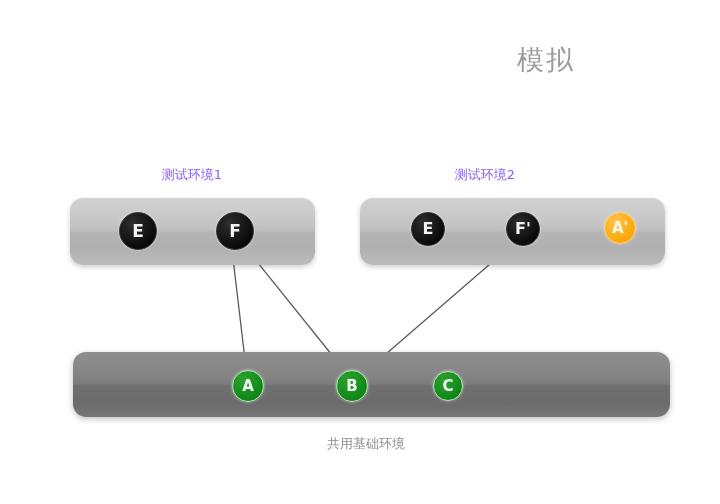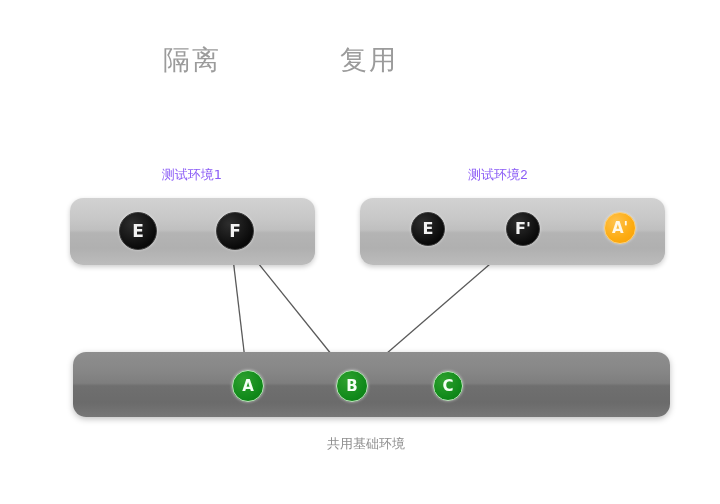--- a/index.html
+++ b/index.html
@@ -134,25 +134,24 @@
         <line x1="158" y1="231" x2="215" y2="231" stroke="#5a5a5a" stroke-width="1.3" marker-end="url(#arrowhead)"></line>
         <line x1="447" y1="230" x2="504" y2="230" stroke="#5a5a5a" stroke-width="1.3" marker-end="url(#arrowhead)"></line>
         <line x1="542" y1="229" x2="602" y2="229" stroke="#5a5a5a" stroke-width="1.3" marker-end="url(#arrowhead)"></line>
         <line x1="232" y1="250" x2="246" y2="368" stroke="#5a5a5a" stroke-width="1.3" marker-end="url(#arrowhead)"></line>
         <line x1="246" y1="248" x2="344" y2="370" stroke="#5a5a5a" stroke-width="1.3" marker-end="url(#arrowhead)"></line>
         <line x1="512" y1="245" x2="364" y2="373" stroke="#5a5a5a" stroke-width="1.3" marker-end="url(#arrowhead)"></line>
         <line x1="370" y1="387" x2="430" y2="387" stroke="#5a5a5a" stroke-width="1.3" marker-end="url(#arrowhead)"></line>
       </g>
   </svg>
 
-  <div class="heading" style="left:192px; top:42px;">隔离</div>
-  <div class="heading" style="left:369px; top:42px;">复用</div>
+  <div class="heading" style="left:546px; top:42px;">模拟</div>
 
   <div class="env-caption" style="left:192px; top:166px;">测试环境1</div>
-  <div class="env-caption" style="left:498px; top:166px;font-family:Liberation Mono, monospace;">测试环境2</div>
+  <div class="env-caption" style="left:485px; top:166px;">测试环境2</div>
 
   <div class="env-box" style="left:70px; top:198px; width:245px; height:67px;"></div>
   <div class="env-box" style="left:360px; top:198px; width:305px; height:67px;"></div>
 
   <div class="base-box" style="left:73px; top:352px; width:597px; height:65px;"></div>
   <div class="base-caption" style="left:366px; top:435px;">共用基础环境</div>
 
   <div id="node-layer">
       <div class="node node-black" style="left: 138px; top: 231px; width: 38px; height: 38px; font-size: 17px;">
         <span class="node-label">E</span>

